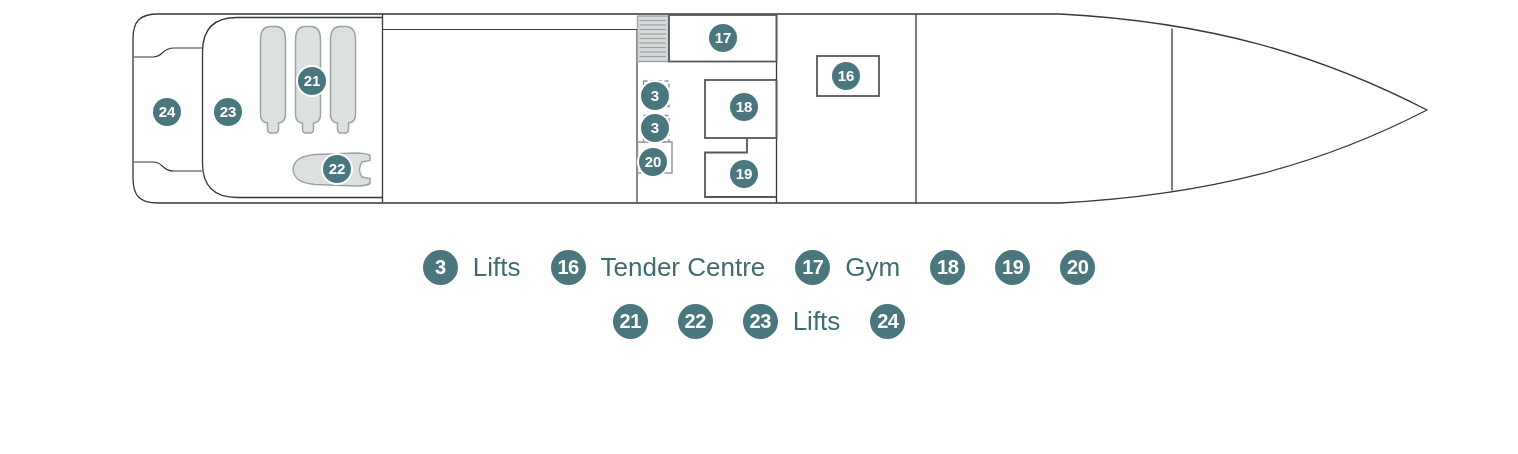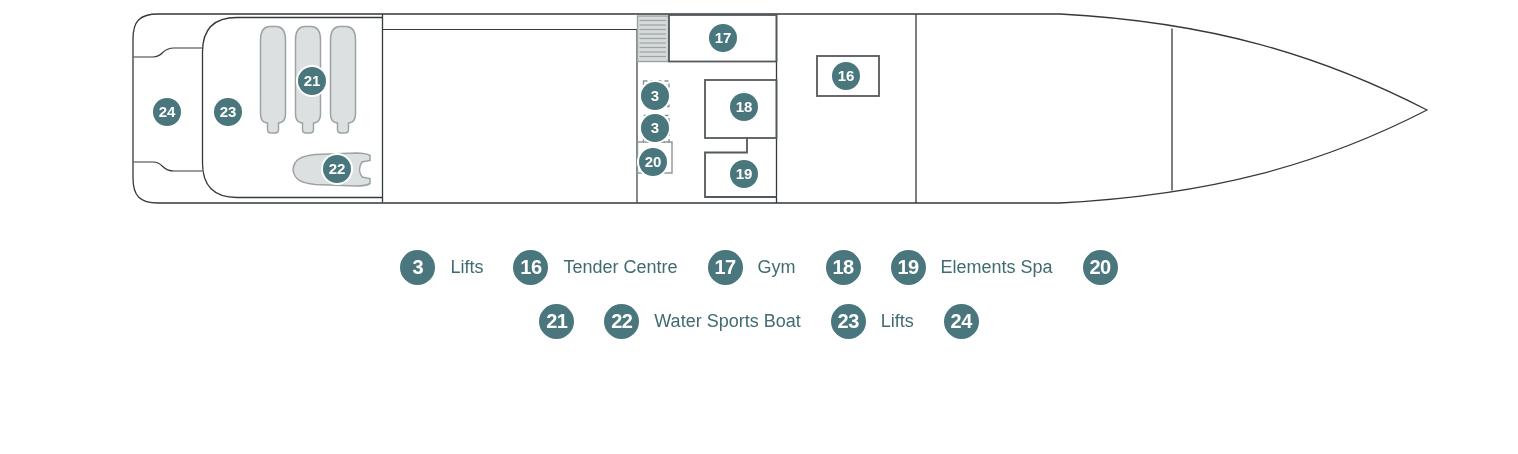--- a/index.html
+++ b/index.html
@@ -5,21 +5,21 @@
   html,body{margin:0;padding:0;background:#ffffff;}
   body{width:1518px;height:454px;overflow:hidden;font-family:"Liberation Sans",sans-serif;}
   .page{width:1518px;height:454px;background:#fff;}
   .deck-svg{display:block;}
   .legend{display:flex;flex-direction:column;align-items:center;gap:19px;margin-top:20px;}
   .legend-row{display:flex;align-items:center;gap:30px;}
   .legend-item{display:flex;align-items:center;gap:15px;}
   .lbadge{width:35px;height:35px;border-radius:50%;background:#4a767d;color:#fff;
           font-size:20px;font-weight:bold;display:flex;align-items:center;justify-content:center;
           letter-spacing:-0.5px;}
-  .llabel{font-size:18px;color:#3f6b71;white-space:nowrap;}
+  .llabel{font-size:26px;color:#3f6b71;white-space:nowrap;}
 </style>
 </head>
 <body>
 
 <div class="page">
 
   <svg class="deck-svg" width="1518" height="230" viewBox="0 0 1518 230" xmlns="http://www.w3.org/2000/svg">
 
     <path d="M 158,14 H 1060 C 1210,22 1320,55 1427,110 C 1320,165 1210,195 1060,203 H 158
              C 140,203 133,196 133,178 V 39 C 133,21 140,14 158,14 Z" fill="#ffffff" stroke="#34393c" stroke-width="1.3"></path>
@@ -147,33 +147,31 @@
         </div>
         <div class="legend-item">
           <span class="lbadge">17</span>
           <span class="llabel">Gym</span>
         </div>
         <div class="legend-item">
           <span class="lbadge">18</span>
         </div>
         <div class="legend-item">
           <span class="lbadge">19</span>
-          <span class="llabel">Elements Spa</span>
         </div>
         <div class="legend-item">
           <span class="lbadge">20</span>
         </div>
       </div>
       <div class="legend-row">
         <div class="legend-item">
           <span class="lbadge">21</span>
         </div>
         <div class="legend-item">
           <span class="lbadge">22</span>
-          <span class="llabel">Water Sports Boat</span>
         </div>
         <div class="legend-item">
           <span class="lbadge">23</span>
           <span class="llabel">Lifts</span>
         </div>
         <div class="legend-item">
           <span class="lbadge">24</span>
         </div>
       </div>
     </div>

